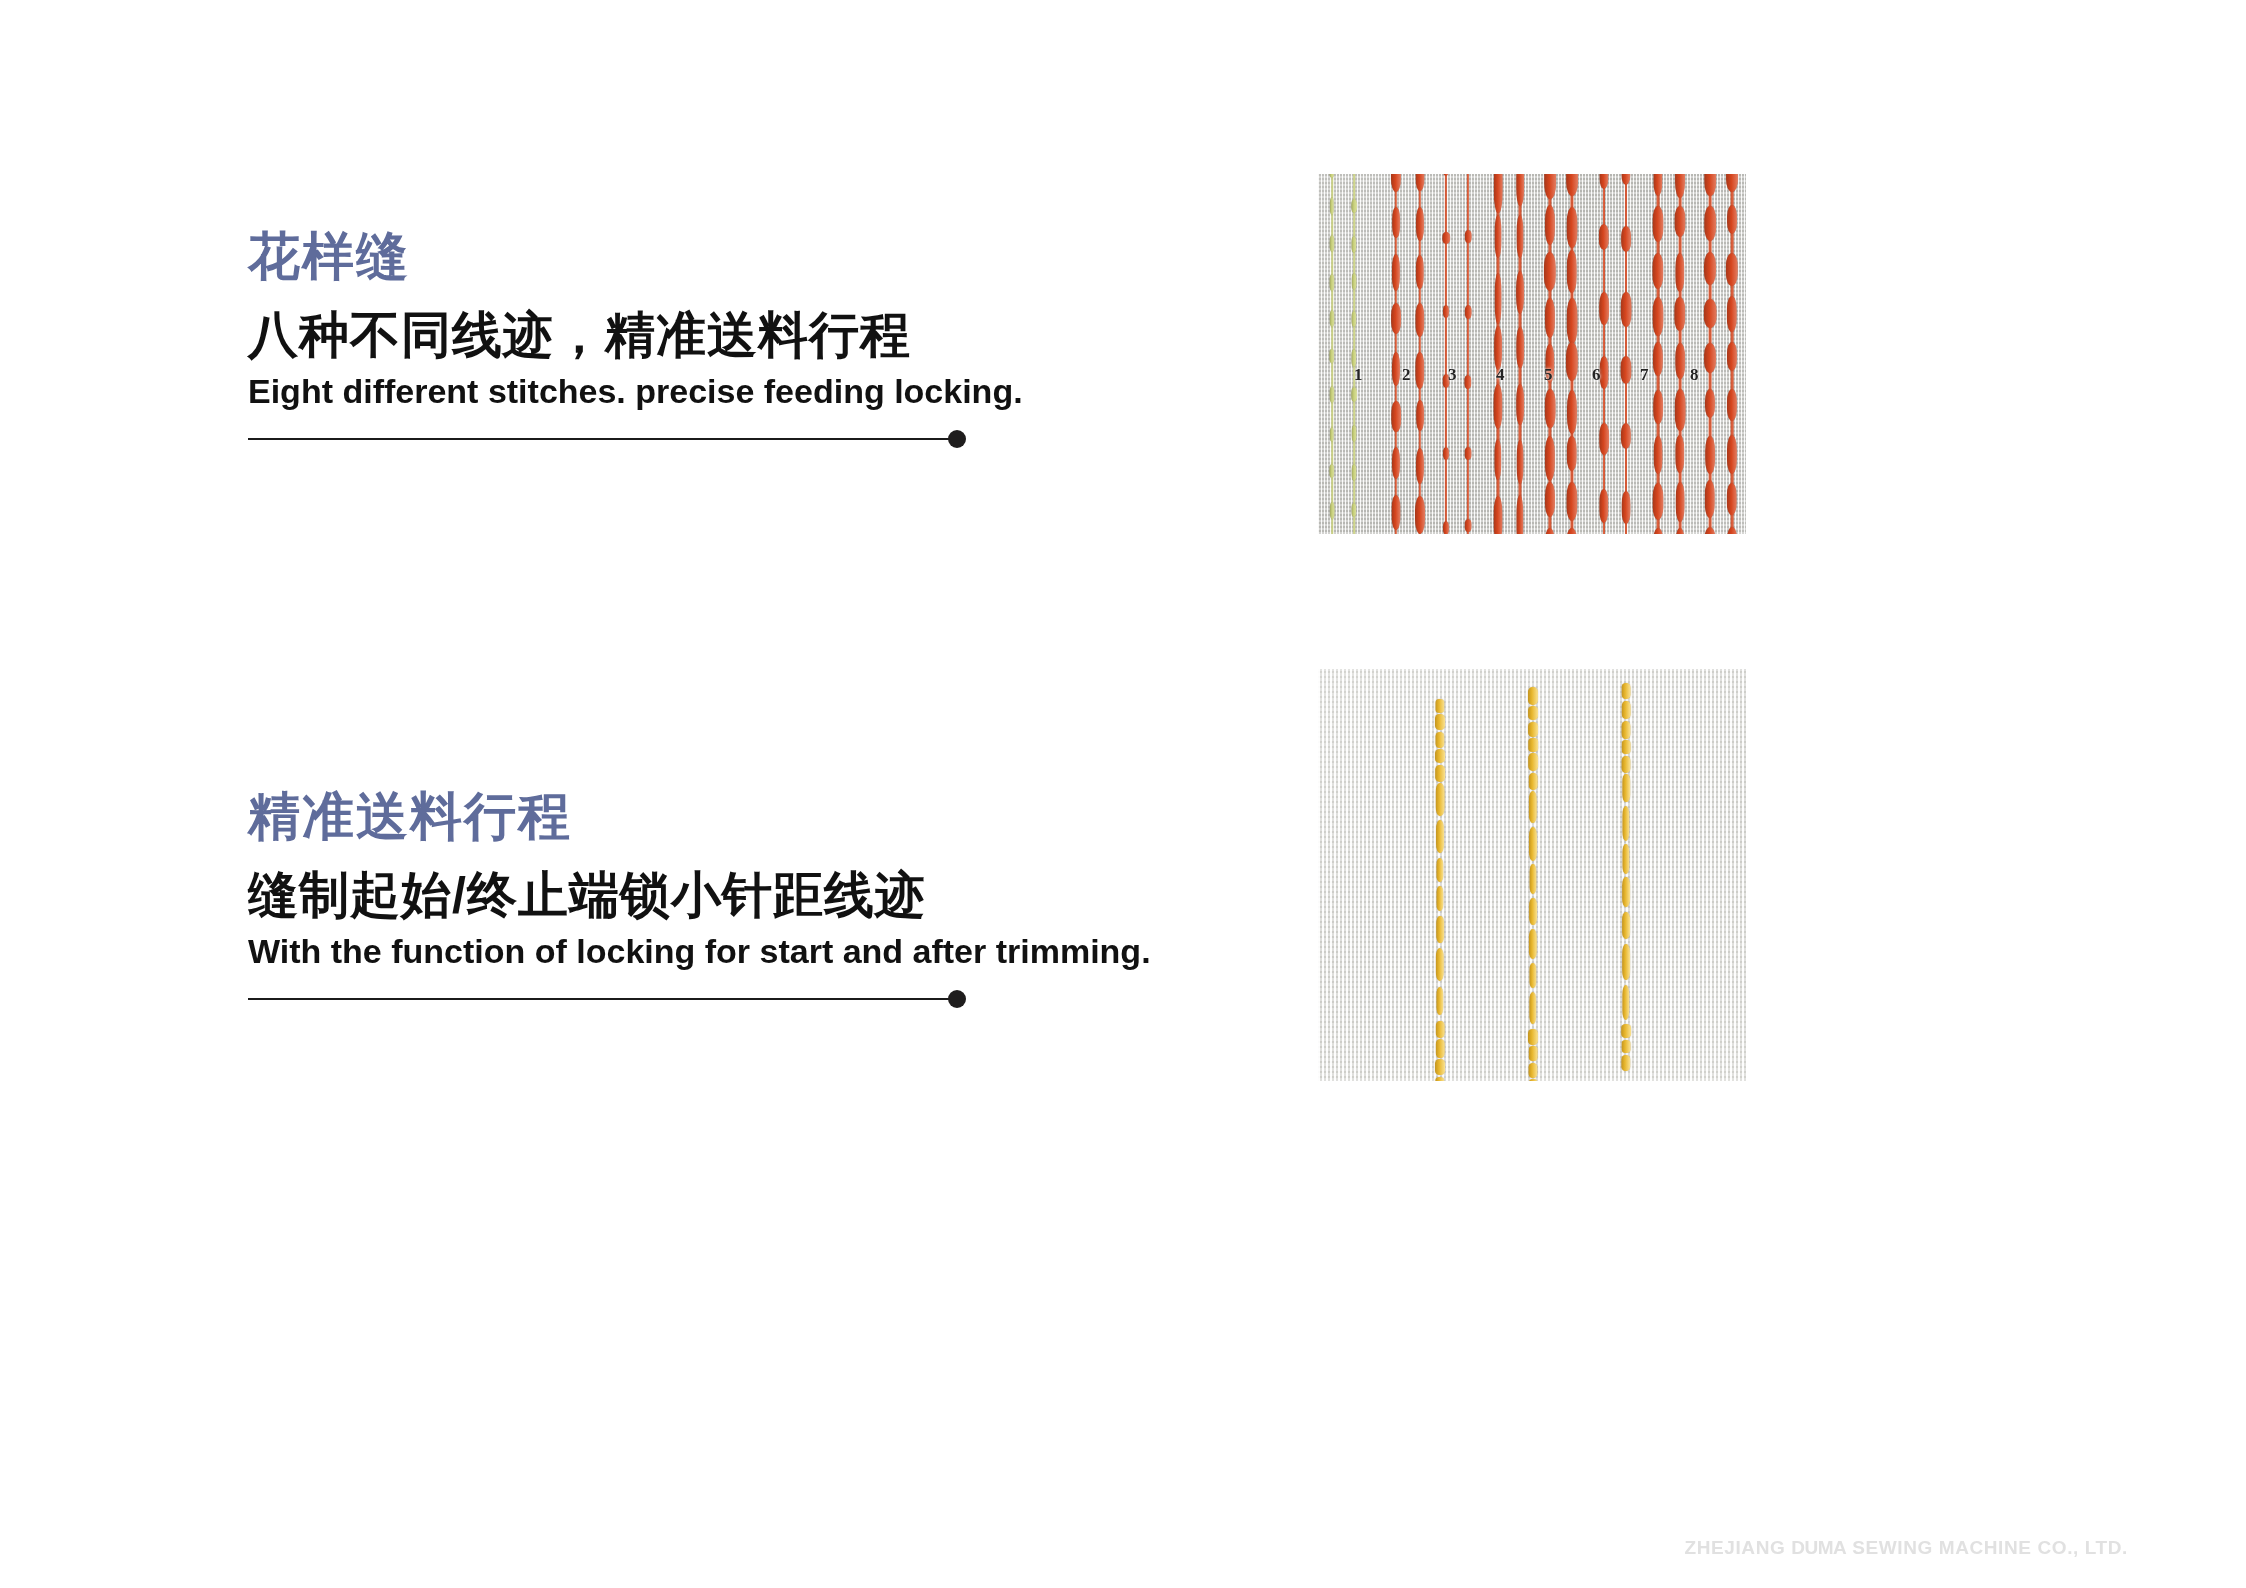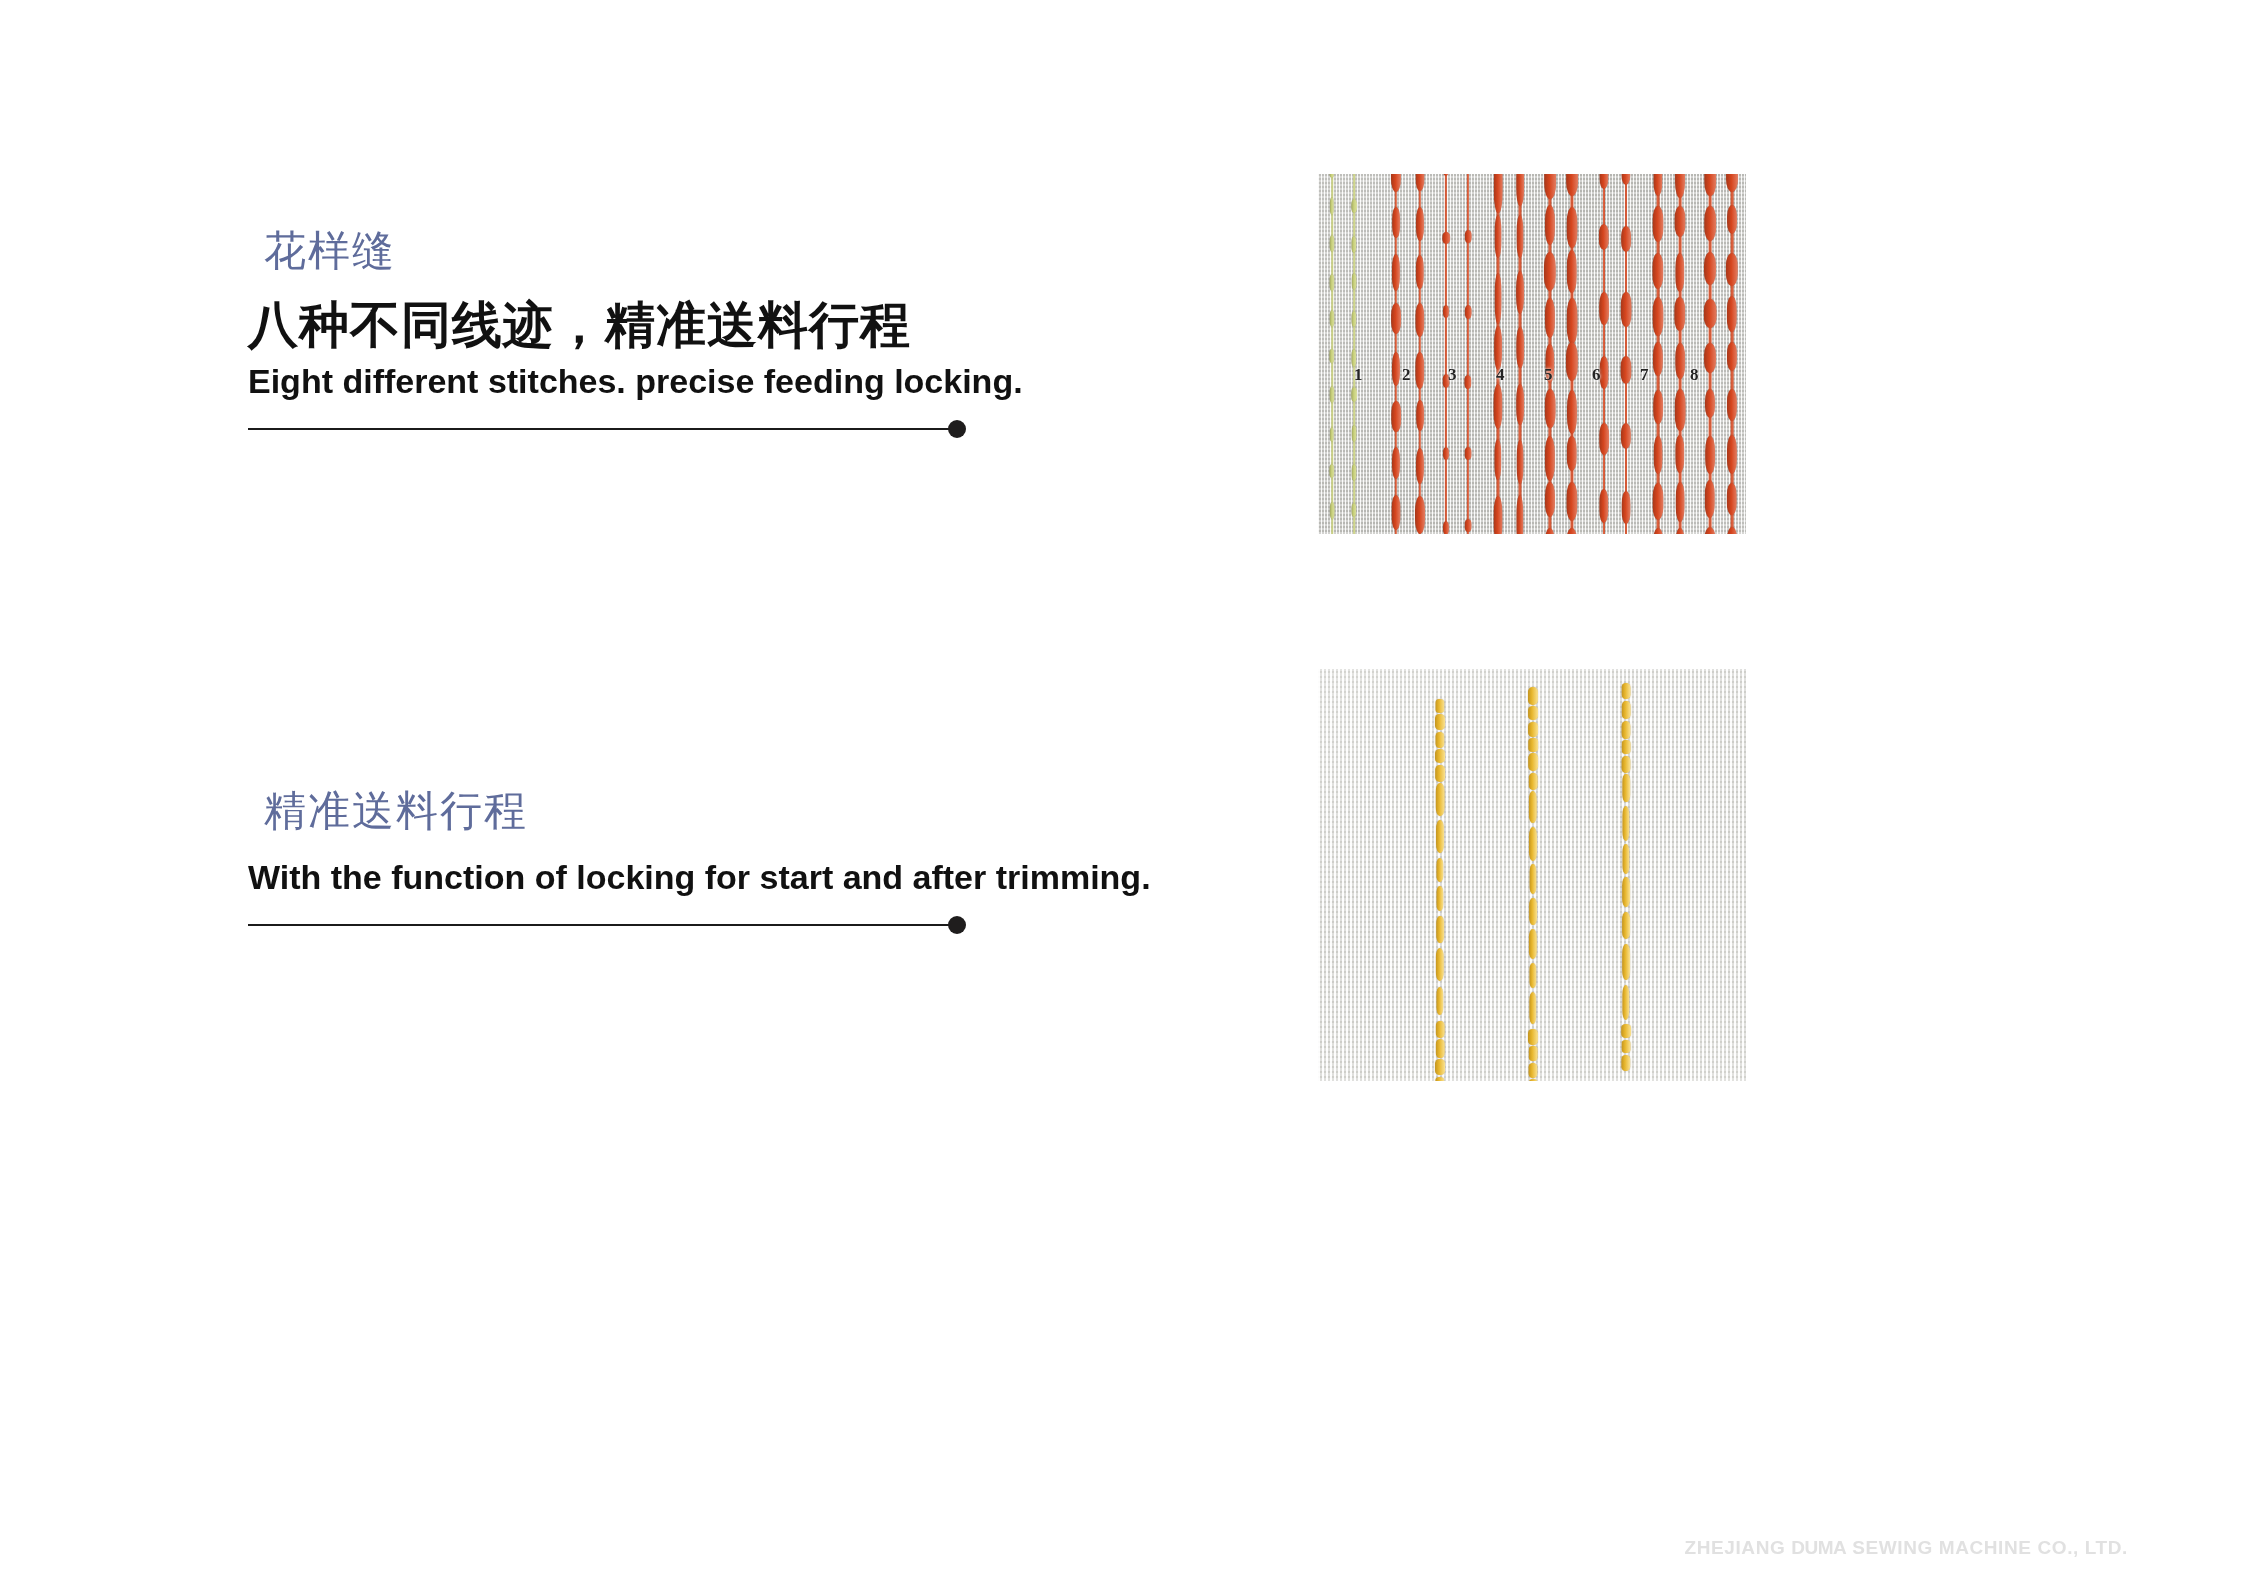--- a/index.html
+++ b/index.html
@@ -21,25 +21,25 @@
   .feature-block {
     position: absolute;
     left: 248px;
     width: 1000px;
   }
   #feature-1 { top: 230px; }
   #feature-2 { top: 790px; }
 
   .feature-title {
     color: #5f6c9b;
-    font-size: 42px;
-    font-weight: normal;
+    font-size: 52px;
+    font-weight: bold;
     line-height: 1.0;
     letter-spacing: 2px;
-    margin: 0 0 26px 16px;
+    margin: 0 0 26px 0;
     white-space: nowrap;
   }
 
   .feature-sub-cn {
     color: #111111;
     font-size: 50px;
     font-weight: bold;
     line-height: 1.08;
     letter-spacing: 1px;
     margin: 0 0 10px 0;
@@ -399,20 +399,21 @@
       <span class="pattern-number" style="left: 178px; top: 192px;">4</span>
       <span class="pattern-number" style="left: 226px; top: 192px;">5</span>
       <span class="pattern-number" style="left: 274px; top: 192px;">6</span>
       <span class="pattern-number" style="left: 322px; top: 192px;">7</span>
       <span class="pattern-number" style="left: 372px; top: 192px;">8</span>
     </div>
 </figure>
 
 <section class="feature-block" id="feature-2">
   <h2 class="feature-title">精准送料行程</h2>
+  <p class="feature-sub-cn">缝制起始/终止端锁小针距线迹</p>
   <p class="feature-sub-en">With the function of locking for start and after trimming.</p>
   <div class="divider">
     <span class="divider-line"></span>
     <span class="divider-dot"></span>
   </div>
 </section>
 
 <figure class="photo" id="photo-lock-stitches">
   <div class="fabric fabric-2"></div>
   <div id="seam-canvas">

